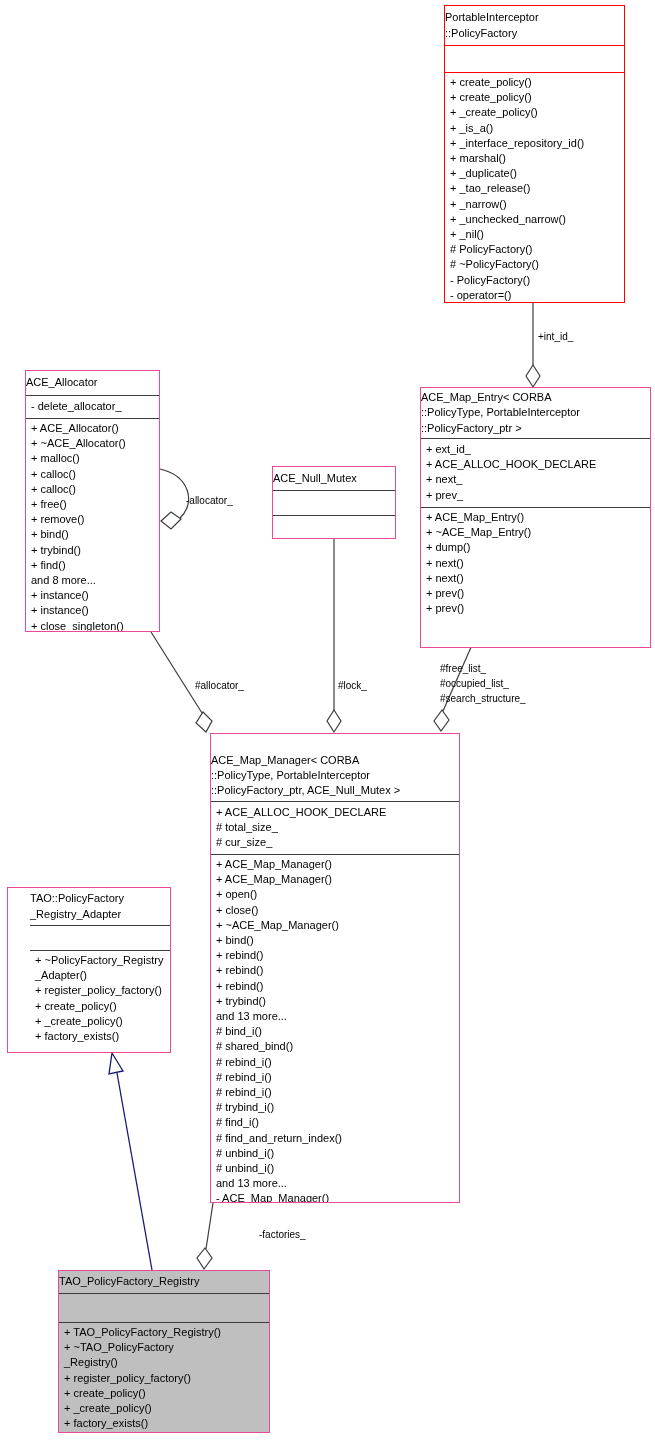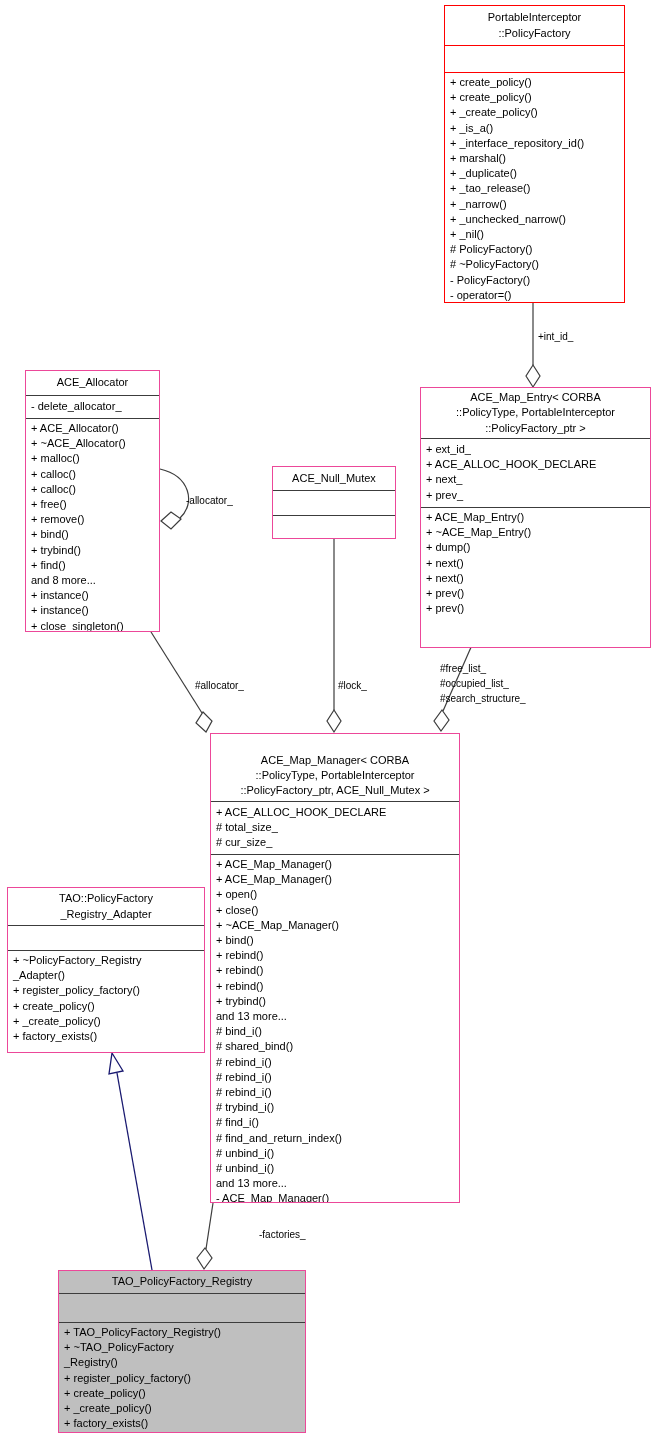--- a/index.html
+++ b/index.html
@@ -12,21 +12,21 @@
     position:absolute; background:#ffffff; border:1px solid #ec4899;
     display:flex; flex-direction:column; box-sizing:border-box;
     font-size:11px;
   }
   .uml-class.red { border:1px solid #ff0000; }
   .uml-class.red .uml-title, .uml-class.red .uml-attrs { border-bottom:1px solid #ff0000; }
   .uml-class.focus { background:#bfbfbf; }
   .uml-title {
     border-bottom:1px solid #3c3c3c; flex:0 0 auto;
     display:flex; flex-direction:column; justify-content:center;
-    text-align:center; line-height:15.2px; box-sizing:border-box;
+    text-align:left; line-height:15.2px; box-sizing:border-box;
   }
   .uml-attrs {
     border-bottom:1px solid #3c3c3c; flex:0 0 auto;
     padding:3px 4px 0 5px; line-height:15.2px; box-sizing:border-box;
     overflow:hidden; white-space:nowrap;
   }
   .uml-methods {
     flex:1 1 auto; padding:2px 4px 0 5px; line-height:15.2px;
     box-sizing:border-box; overflow:hidden; white-space:nowrap;
   }
@@ -202,37 +202,37 @@
         <div class="member-line"># find_i()</div>
         <div class="member-line"># find_and_return_index()</div>
         <div class="member-line"># unbind_i()</div>
         <div class="member-line"># unbind_i()</div>
         <div class="member-line">and 13 more...</div>
         <div class="member-line">- ACE_Map_Manager()</div>
         <div class="member-line">- operator=()</div>
       </div>
   </div>
 
-  <div class="uml-class" style="left:7px; top:887px; width:198px; height:166px;">
+  <div class="uml-class" style="left:7px; top:887px; width:164px; height:166px;padding-left:22px;">
     <div class="uml-title" style="height:38px;">
         <div class="title-line">TAO::PolicyFactory</div>
         <div class="title-line">_Registry_Adapter</div>
       </div>
     <div class="uml-attrs" style="height:25px;"></div>
     <div class="uml-methods">
         <div class="member-line">+ ~PolicyFactory_Registry</div>
         <div class="member-line">_Adapter()</div>
         <div class="member-line">+ register_policy_factory()</div>
         <div class="member-line">+ create_policy()</div>
         <div class="member-line">+ _create_policy()</div>
         <div class="member-line">+ factory_exists()</div>
       </div>
   </div>
 
-  <div class="uml-class focus" style="left:58px; top:1270px; width:248px; height:163px;">
+  <div class="uml-class focus" style="left:58px; top:1270px; width:212px; height:163px;">
     <div class="uml-title" style="height:23px;">
         <div class="title-line">TAO_PolicyFactory_Registry</div>
       </div>
     <div class="uml-attrs" style="height:29px;"></div>
     <div class="uml-methods">
         <div class="member-line">+ TAO_PolicyFactory_Registry()</div>
         <div class="member-line">+ ~TAO_PolicyFactory</div>
         <div class="member-line">_Registry()</div>
         <div class="member-line">+ register_policy_factory()</div>
         <div class="member-line">+ create_policy()</div>

